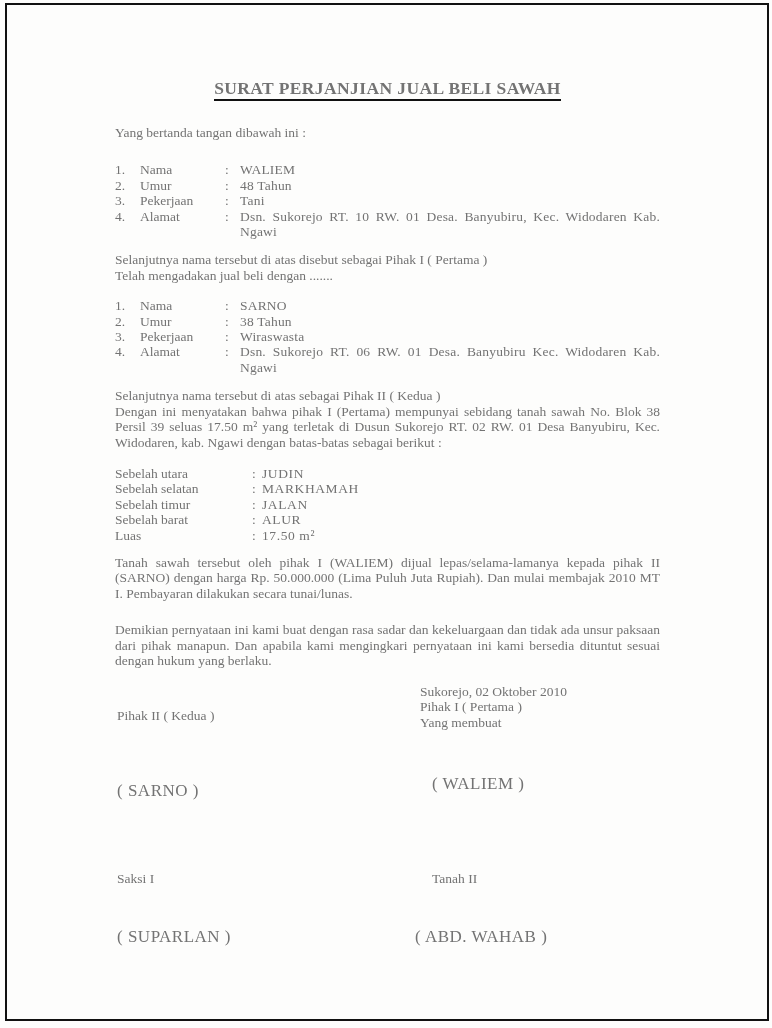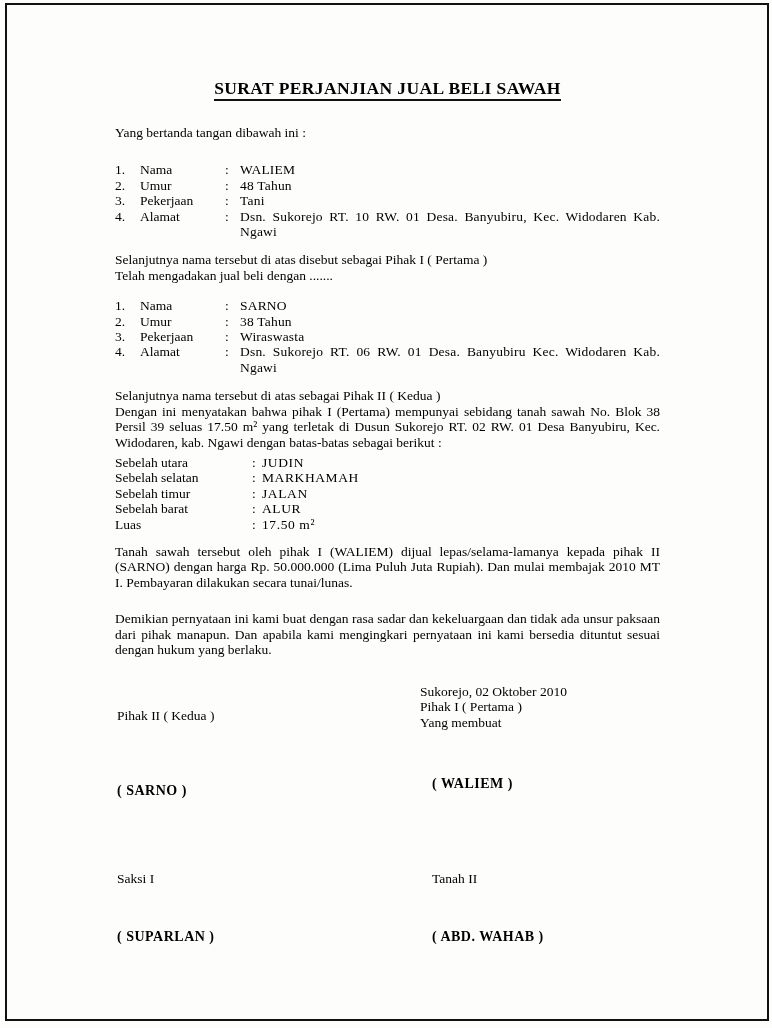--- a/index.html
+++ b/index.html
@@ -6,21 +6,21 @@
     margin: 0;
     padding: 0;
     background: #ffffff;
   }
   .page {
     position: relative;
     width: 772px;
     height: 1028px;
     background: #fdfdfc;
     font-family: "Liberation Serif", "DejaVu Serif", serif;
-    color: #000000;
+    color: #737373;
     font-size: 13.5px;
     line-height: 15.4px;
     overflow: hidden;
   }
   .frame {
     position: absolute;
     left: 5px;
     top: 3px;
     width: 760px;
     height: 1014px;
@@ -54,39 +54,39 @@
   .kv-label { width: 85px; }
   .kv-colon { width: 15px; }
   .kv-value { flex: 1; text-align: justify; letter-spacing: 0.2px; }
 
   .lines-block { margin-top: 13px; }
   .kv-list2 { margin-top: 15px; }
 
   .clause1 { margin-top: 13px; }
   .clause-rest { text-align: justify; }
 
-  .b-list { margin-top: 5px; }
+  .b-list { margin-top: 16px; }
   .b-row { display: flex; }
   .b-label { width: 137px; }
   .b-colon { width: 10px; }
   .b-value { flex: 1; letter-spacing: 0.6px; }
 
   .clause2 { margin-top: 12px; text-align: justify; }
   .clause3 { margin-top: 21px; text-align: justify; }
 
   .sig { position: absolute; text-align: left; }
   .sig-right-top { left: 420px; top: 684px; width: 225px; }
   .sig-party2 { left: 117px; top: 708px; width: 196px; }
-  .sig-name { font-weight: bold; font-size: 14px; letter-spacing: 0.5px; }
+  .sig-name { font-weight: normal; font-size: 17px; letter-spacing: 0.5px; }
   .sig-sarno { left: 117px; top: 783px; width: 196px; }
   .sig-waliem { left: 432px; top: 776px; width: 196px; }
   .sig-saksi1 { left: 117px; top: 871px; width: 196px; }
   .sig-saksi2 { left: 432px; top: 871px; width: 192px; }
   .sig-suparlan { left: 117px; top: 929px; width: 196px; }
-  .sig-wahab { left: 432px; top: 929px; width: 192px; }
+  .sig-wahab { left: 415px; top: 929px; width: 192px; }
 </style>
 </head>
 <body>
 
 <div class="page">
   <div class="frame"></div>
 
   <div class="content">
 
     <div class="title-wrap">

